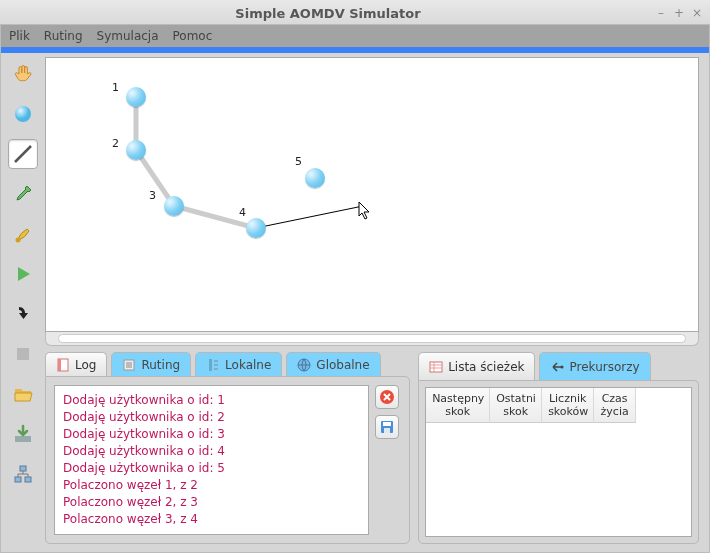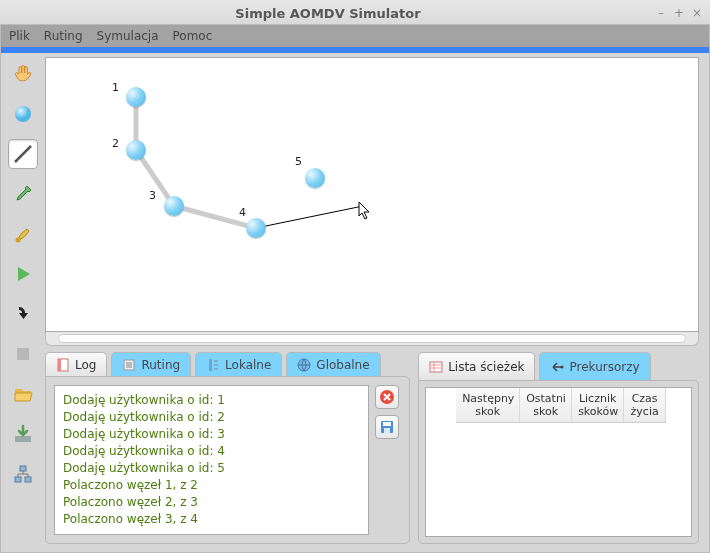--- a/index.html
+++ b/index.html
@@ -21,21 +21,21 @@
   .nlabel { position: absolute; font-size: 11px; color: #222; }
   .hscroll { height: 14px; background: #e8e8e8; border: 1px solid #bbb; border-top: none; border-radius: 0 0 6px 6px; position: relative; }
   .hscroll .thumb { position: absolute; left: 12px; right: 12px; top: 2px; bottom: 2px; background: #fff; border: 1px solid #ccc; border-radius: 6px; }
   .bottom { height: 192px; display: flex; gap: 8px; }
   .panel { flex: 1; display: flex; flex-direction: column; }
   .tabs { display: flex; gap: 4px; height: 28px; }
   .tab { display: flex; align-items: center; gap: 5px; padding: 0 10px; background: linear-gradient(#fbfbfb,#e4e4e4); border: 1px solid #b8b8b8; border-bottom: none; border-radius: 5px 5px 0 0; color: #333; cursor: default; }
   .tab.inactive { background: #7dd3fc; color: #474747; }
   .tab .ticon { width: 14px; height: 14px; }
   .panelbody { flex: 1; background: #d6d6d6; border: 1px solid #b8b8b8; border-radius: 0 5px 5px 5px; padding: 8px; display: flex; gap: 6px; }
-  .logbox { flex: 1; background: #fff; border: 1px solid #aaa; padding: 6px 8px; font-size: 12px; line-height: 17px; color: #4d7c0f; overflow: hidden; }
+  .logbox { flex: 1; background: #fff; border: 1px solid #aaa; padding: 6px 8px; font-size: 12px; line-height: 17px; color: #be185d; overflow: hidden; }
   .logbtns { width: 26px; display: flex; flex-direction: column; gap: 6px; }
   .iconbtn { width: 24px; height: 24px; border: 1px solid #aaa; border-radius: 4px; background: linear-gradient(#fdfdfd,#e8e8e8); display: flex; align-items: center; justify-content: center; }
   .table { flex: 1; background: #fff; border: 1px solid #aaa; display: flex; flex-direction: column; }
   .thead { display: flex; }
   .th { flex: none; padding: 4px 6px; font-size: 11px; text-align: center; border-right: 1px solid #d9d9d9; border-bottom: 1px solid #ccc; background: linear-gradient(#fafafa,#ececec); color: #333; line-height: 13px; }
   svg { display: block; }
 </style>
 </head>
 <body>
 
@@ -259,21 +259,21 @@
                     <path d="M3 7 l4-4 M3 7 l4 4 M3 7 h9" stroke="#444" stroke-width="1.5" fill="none"></path>
                     <circle cx="12" cy="7" r="1.5" fill="#444"></circle>
                   </svg>
                 </span>
                 <span>Prekursorzy</span>
               </div>
             </div>
           <div class="panelbody" style="padding:6px">
             <div class="table">
               <div class="thead" id="thead">
-                  <div class="th" style="width: 64px; margin-left: 30px;">Następny<br>skok</div>
+                  <div class="th" style="width: 64px;">Następny<br>skok</div>
                   <div class="th" style="width: 52px;">Ostatni<br>skok</div>
                   <div class="th" style="width: 52px;">Licznik<br>skoków</div>
                   <div class="th" style="width: 42px;">Czas<br>życia</div>
                 </div>
               <div style="flex:1"></div>
             </div>
           </div>
         </div>
       </div>
     </div>

